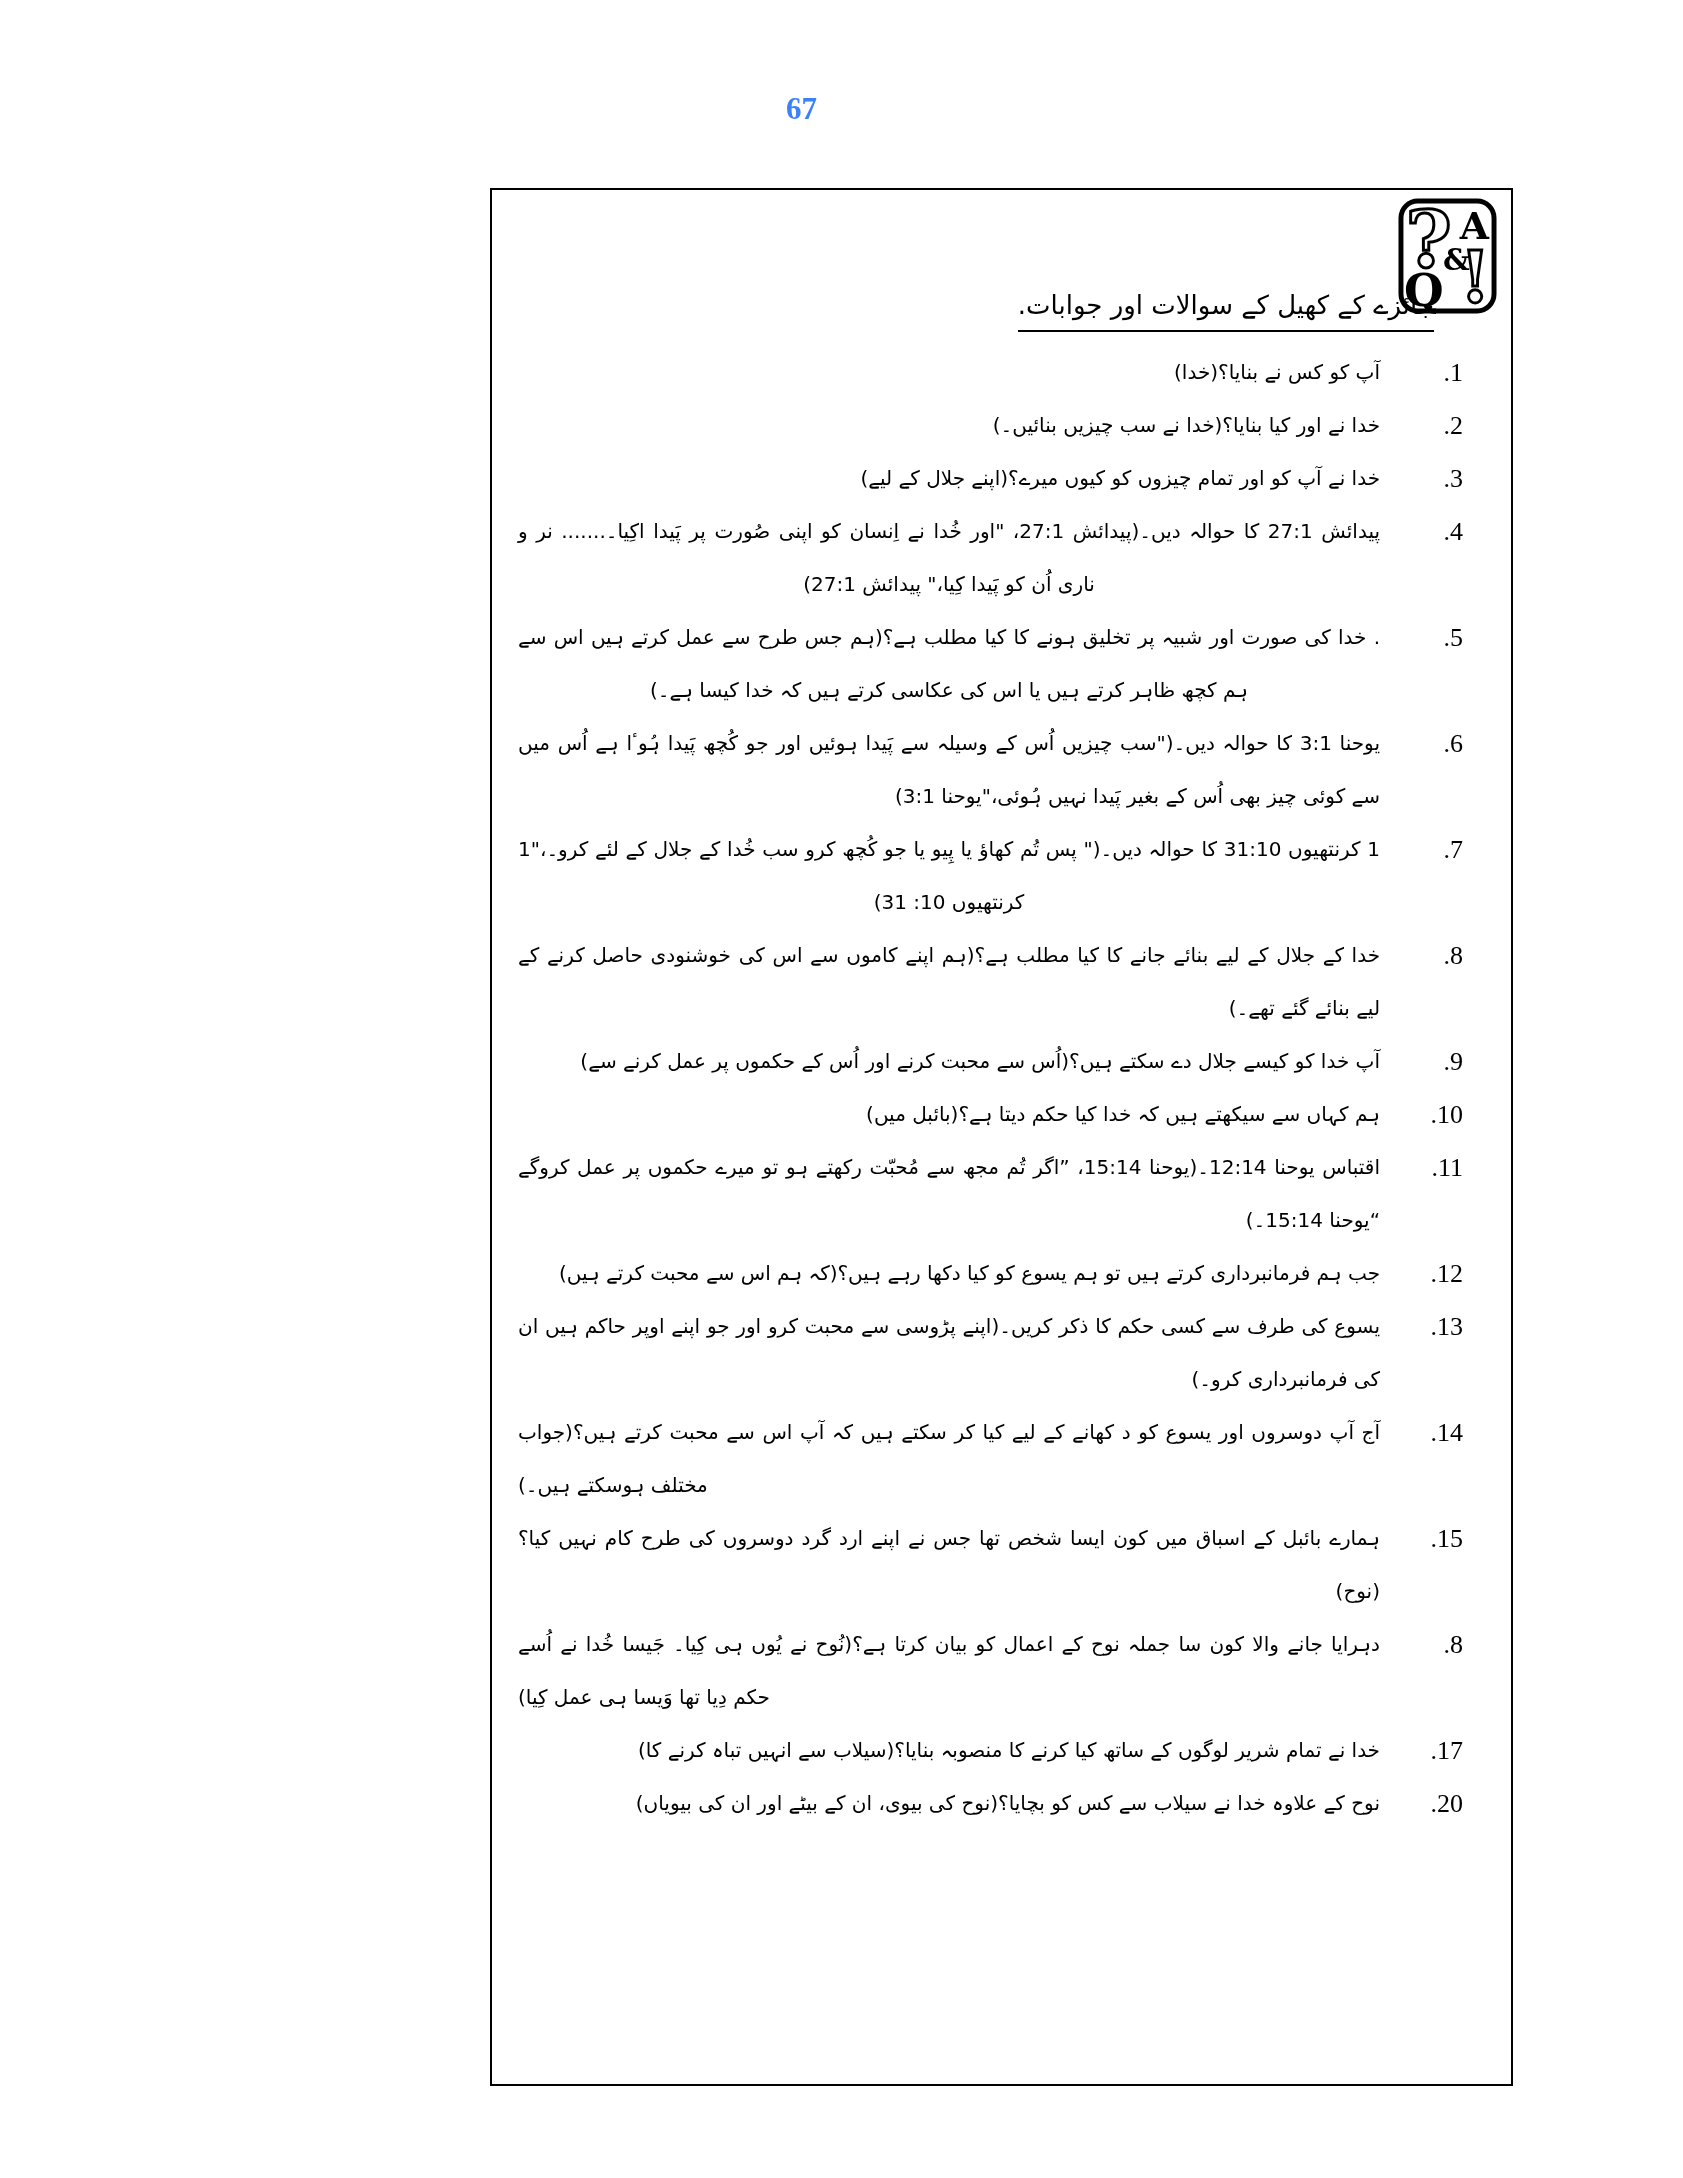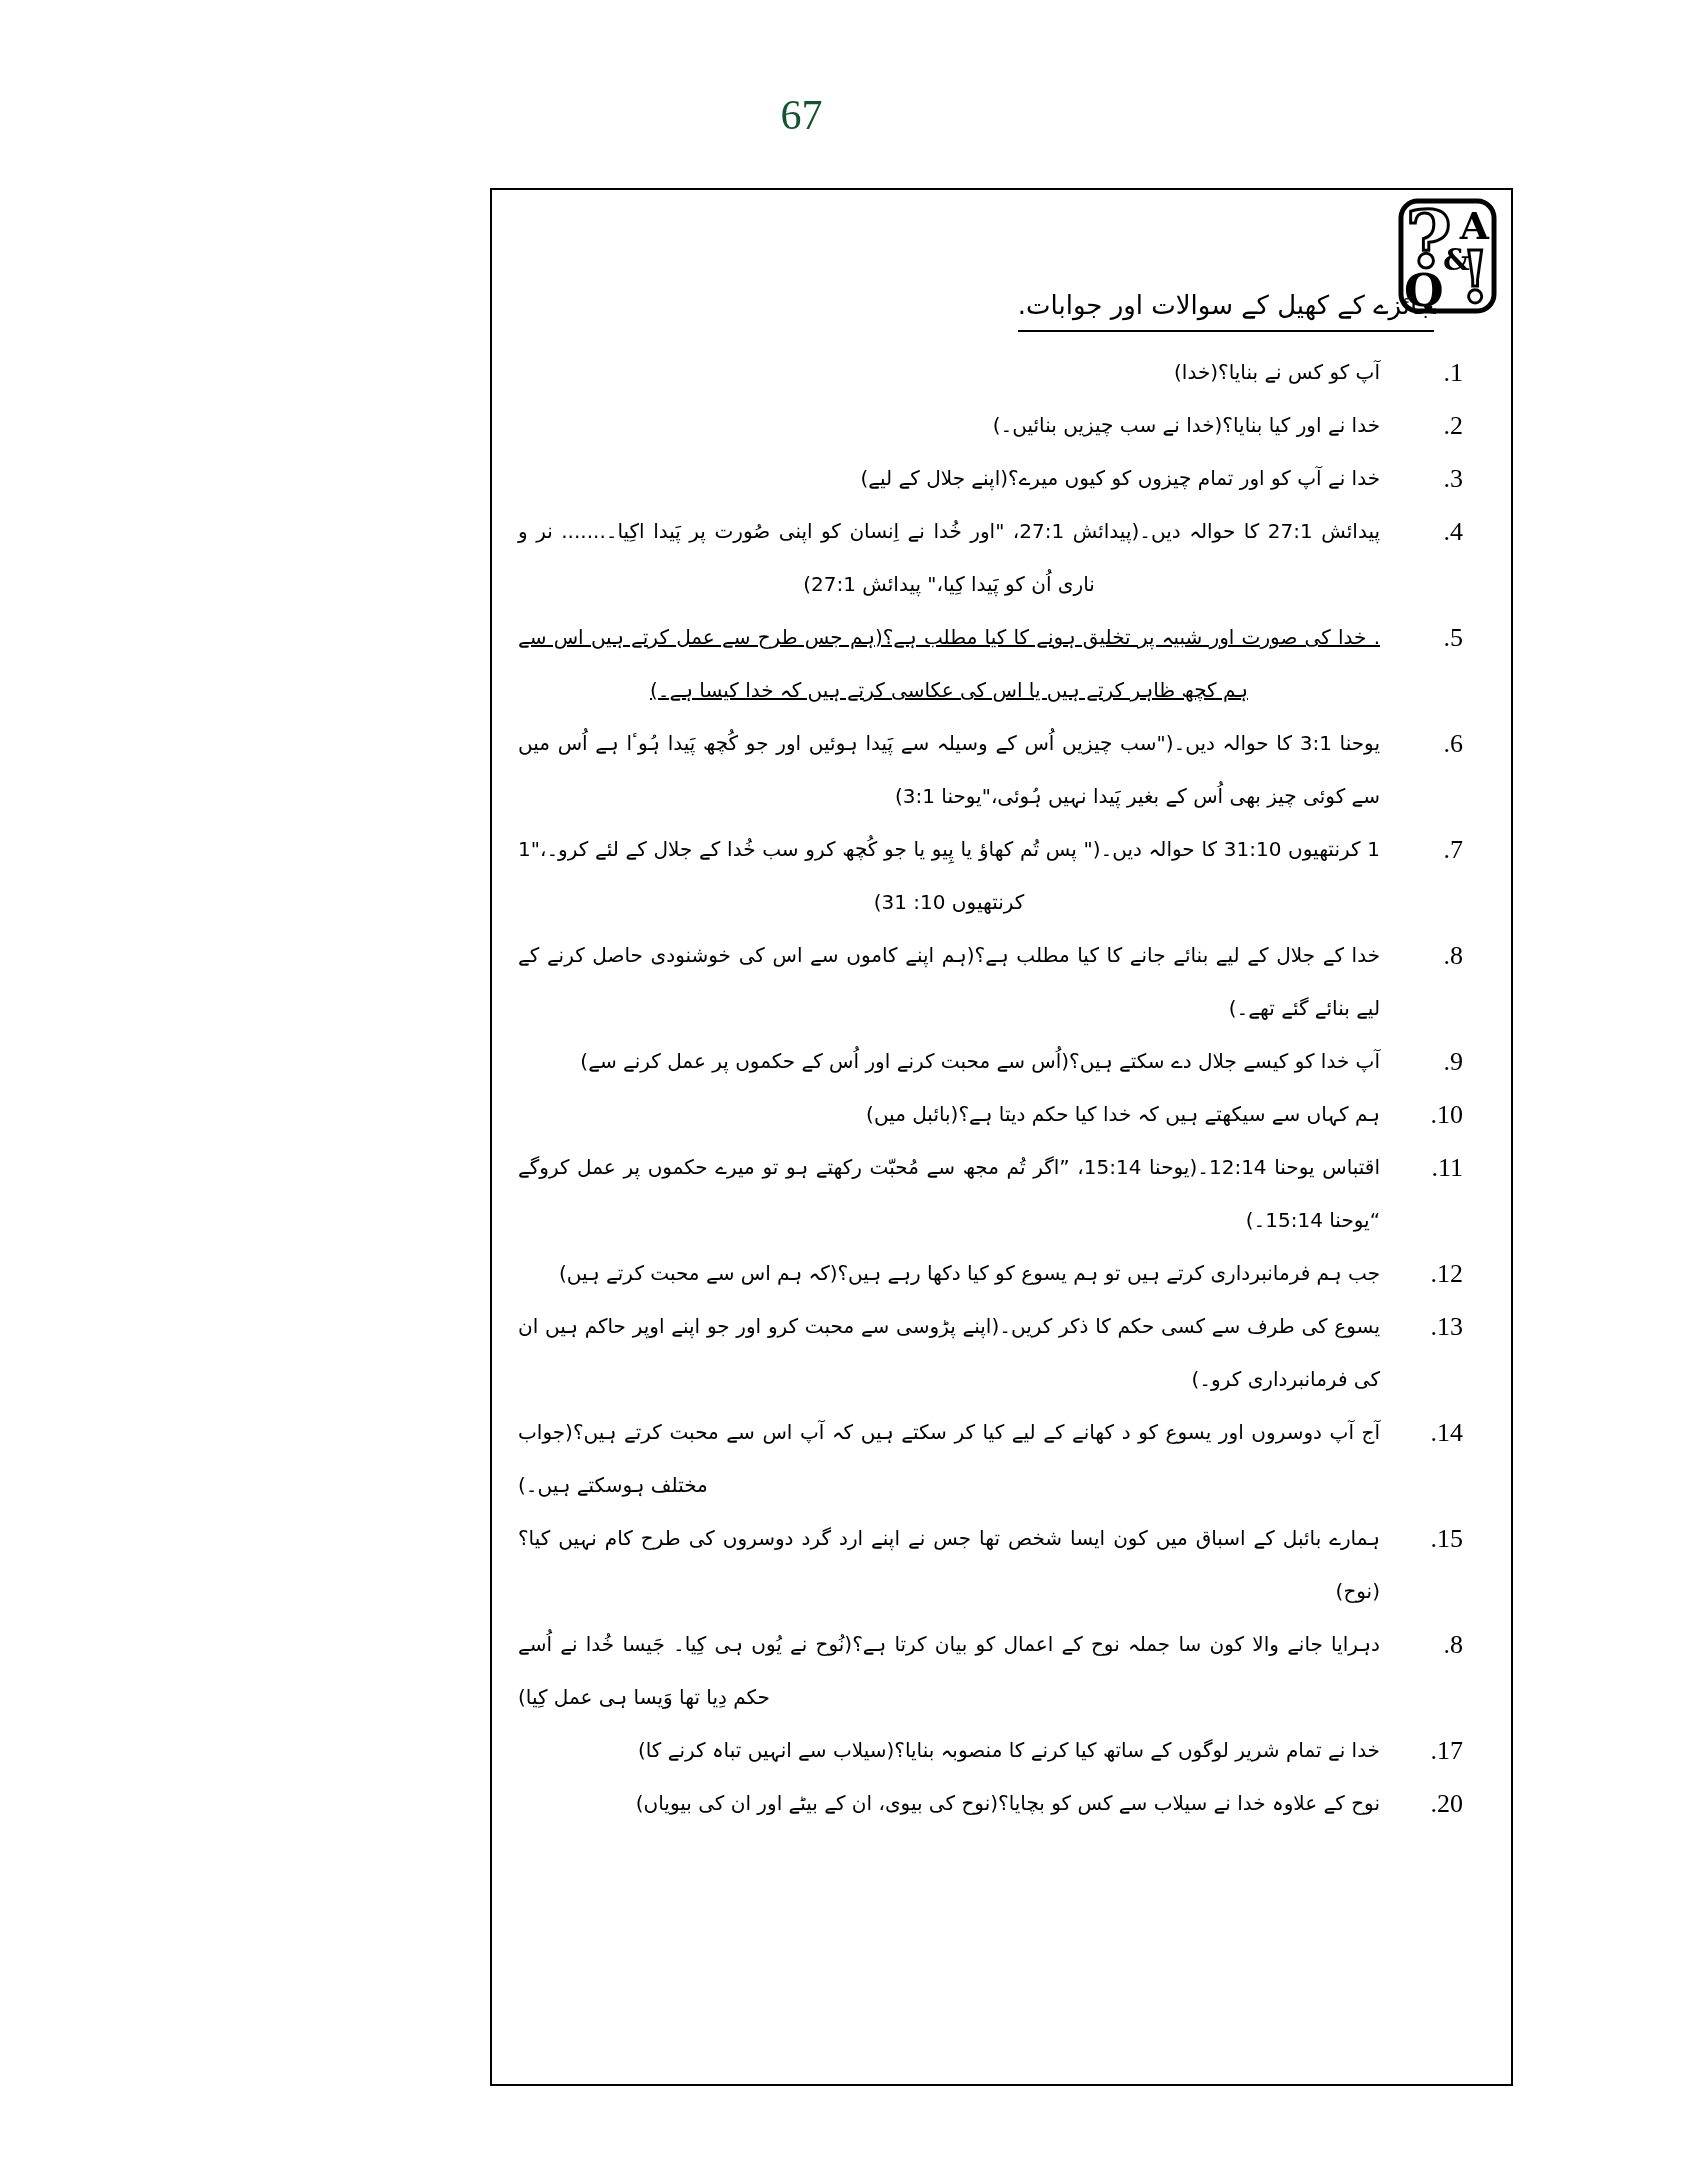--- a/index.html
+++ b/index.html
@@ -4,21 +4,21 @@
 <style>
   html,body{margin:0;padding:0;}
   body{
     width:1683px;height:2178px;position:relative;
     background:#ffffff;color:#000;
     font-family:"DejaVu Sans",sans-serif;
   }
   .pageno{
     position:absolute;top:91px;left:752px;width:99px;
     text-align:center;font-family:"Liberation Serif",serif;
-    font-size:42px;color:#14532d;
+    font-size:31px;color:#3b82f6;font-weight:bold;
   }
   .qbox{
     position:absolute;left:490px;top:188px;width:1023px;height:1898px;
     border:2px solid #000;box-sizing:border-box;background:#fff;
     overflow:hidden;
   }
   .qa-badge{
     position:absolute;top:8px;right:14px;width:99px;height:116px;
   }
   .heading-row{
@@ -87,21 +87,21 @@
         <div class="qa-item">
           <span class="qa-num">3.</span>
           <span class="qa-text">خدا نے آپ کو اور تمام چیزوں کو کیوں میرے؟(اپنے جلال کے لیے)</span>
         </div>
         <div class="qa-item">
           <span class="qa-num">4.</span>
           <span class="qa-text" style="text-align-last: center;">پیدائش 27:1 کا حوالہ دیں۔(پیدائش 27:1، "اور خُدا نے اِنسان کو اپنی صُورت پر پَیدا اکِیا۔....... نر و ناری اُن کو پَیدا کِیا،" پیدائش 27:1)</span>
         </div>
         <div class="qa-item">
           <span class="qa-num">5.</span>
-          <span class="qa-text" style="text-align-last: center; text-decoration: underline;">. خدا کی صورت اور شبیہ پر تخلیق ہونے کا کیا مطلب ہے؟(ہم جس طرح سے عمل کرتے ہیں اس سے ہم کچھ ظاہر کرتے ہیں یا اس کی عکاسی کرتے ہیں کہ خدا کیسا ہے۔)</span>
+          <span class="qa-text" style="text-align-last: center;">. خدا کی صورت اور شبیہ پر تخلیق ہونے کا کیا مطلب ہے؟(ہم جس طرح سے عمل کرتے ہیں اس سے ہم کچھ ظاہر کرتے ہیں یا اس کی عکاسی کرتے ہیں کہ خدا کیسا ہے۔)</span>
         </div>
         <div class="qa-item">
           <span class="qa-num">6.</span>
           <span class="qa-text">یوحنا 3:1 کا حوالہ دیں۔("سب چیزیں اُس کے وسیلہ سے پَیدا ہوئیں اور جو کُچھ پَیدا ہُوٴا ہے اُس میں سے کوئی چیز بھی اُس کے بغیر پَیدا نہیں ہُوئی،"یوحنا 3:1)</span>
         </div>
         <div class="qa-item">
           <span class="qa-num">7.</span>
           <span class="qa-text" style="text-align-last: center;">1 کرنتھیوں 31:10 کا حوالہ دیں۔(" پس تُم کھاؤ یا پِیو یا جو کُچھ کرو سب خُدا کے جلال کے لئے کرو۔،"1 کرنتھیوں 10: 31)</span>
         </div>
         <div class="qa-item">

